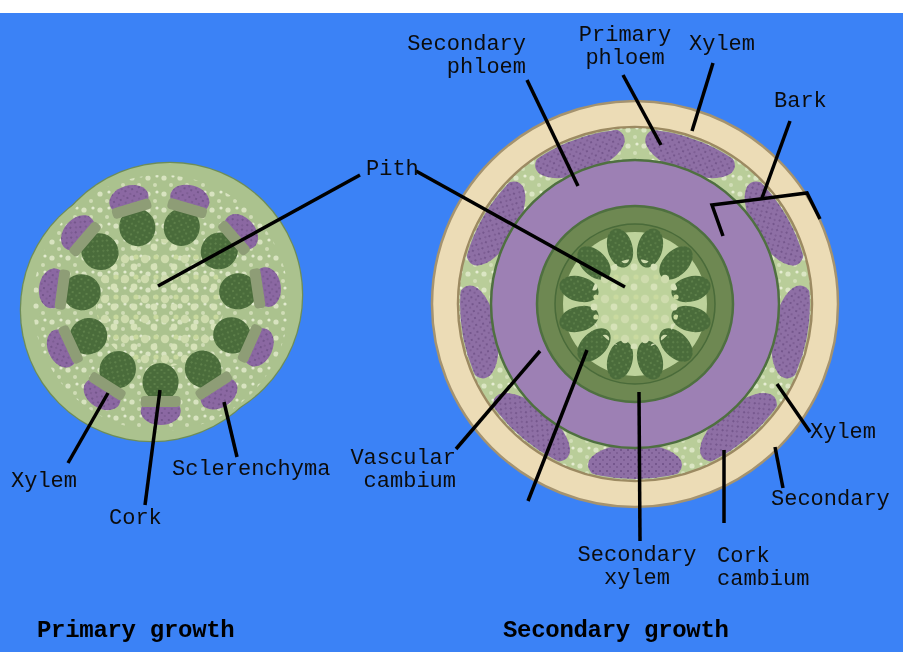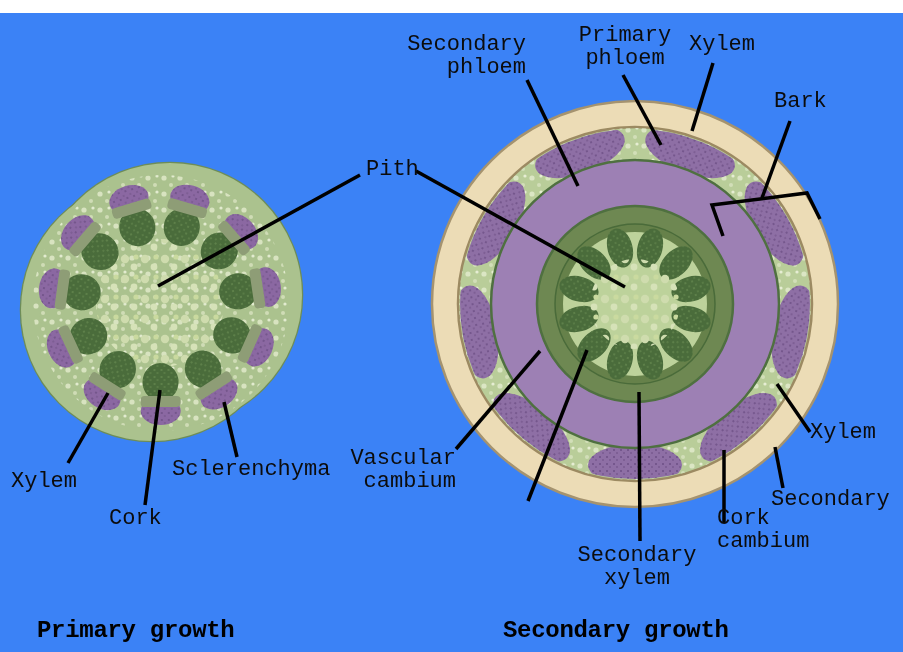--- a/index.html
+++ b/index.html
@@ -147,21 +147,21 @@
     </g>
   </svg>
 
   <div class="lbl r" style="left:386px;top:20px;width:140px;">Secondary phloem</div>
   <div class="lbl c" style="left:565px;top:11px;width:120px;">Primary phloem</div>
   <div class="lbl" style="left:689px;top:20px;">Xylem</div>
   <div class="lbl" style="left:774px;top:77px;">Bark</div>
   <div class="lbl" style="left:366px;top:145px;">Pith</div>
   <div class="lbl" style="left:810px;top:408px;">Xylem</div>
   <div class="lbl" style="left:771px;top:475px;">Secondary</div>
-  <div class="lbl" style="left:717px;top:494px;width:120px;">Cork cambium</div>
+  <div class="lbl" style="left:717px;top:532px;width:120px;">Cork cambium</div>
   <div class="lbl c" style="left:572px;top:531px;width:130px;">Secondary xylem</div>
   <div class="lbl r" style="left:336px;top:434px;width:120px;">Vascular cambium</div>
   <div class="lbl" style="left:11px;top:457px;">Xylem</div>
   <div class="lbl" style="left:109px;top:494px;">Cork</div>
   <div class="lbl" style="left:172px;top:445px;text-align:right;">Sclerenchyma</div>
 
   <div class="title" style="left:37px;top:604px;">Primary growth</div>
   <div class="title" style="left:503px;top:604px;">Secondary growth</div>
 </div>
 

